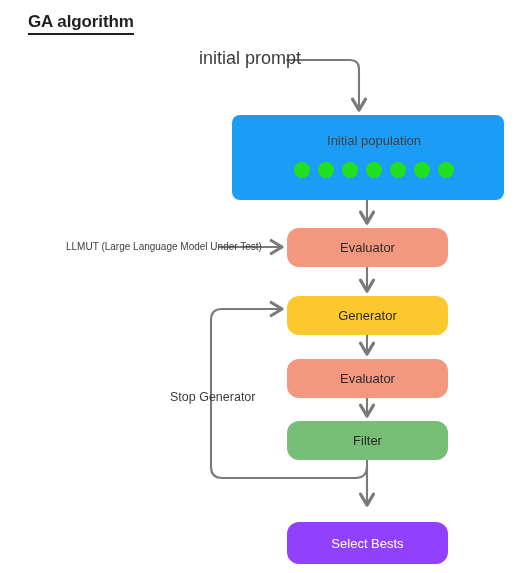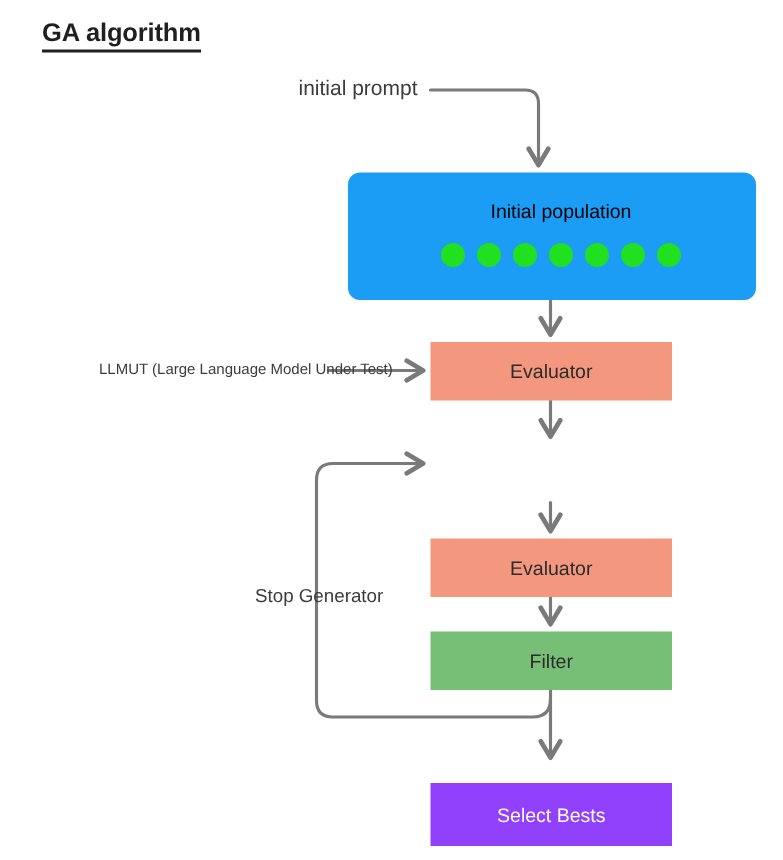--- a/index.html
+++ b/index.html
@@ -45,37 +45,37 @@
   .free-label {
     position: absolute;
     font-size: 11.5px;
     color: #3c3c3c;
     white-space: nowrap;
     line-height: 14px;
   }
   #label-initial-prompt {
     left: 199px;
     top: 51px;
-    font-size: 14px;
+    font-size: 18px;
   }
   #label-llmut {
     left: 18px;
     top: 240px;
     font-size: 10px;
     margin-left: 48px;
   }
   #label-stop-conditions {
     left: 170px;
     top: 390px;
     font-size: 12.5px;
   }
   
   .node {
     position: absolute;
-    border-radius: 0;
+    border-radius: 12px;
     display: flex;
     align-items: center;
     justify-content: center;
     box-sizing: border-box;
     font-size: 13px;
   }
   .node-label {
     pointer-events: none;
   }
   #node-initial-population {
@@ -140,37 +140,40 @@
       <path d="M367,466 Q367,478 355,478 L222,478 Q211,478 211,467 L211,320 Q211,309 222,309 L280,309" marker-end="url(#arrowhead)"></path>
     </g>
   </svg>
 
   <div class="free-label" id="label-initial-prompt">initial prompt</div>
 
   <div class="free-label" id="label-llmut">LLMUT (Large Language Model Under Test)</div>
 
   <div class="free-label" id="label-stop-conditions">Stop Generator</div>
 
-  <div class="node" id="node-initial-population" style="background: rgb(27, 157, 245); color: #000000; padding-left: 12px;">
+  <div class="node" id="node-initial-population" style="background: rgb(27, 157, 245); color: #404040; padding-left: 12px;">
     <span class="node-label">Initial population</span>
     <div id="population-dots">
         <div class="population-dot" style="background: rgb(32, 224, 32);"></div>
         <div class="population-dot" style="background: rgb(32, 224, 32);"></div>
         <div class="population-dot" style="background: rgb(32, 224, 32);"></div>
         <div class="population-dot" style="background: rgb(32, 224, 32);"></div>
         <div class="population-dot" style="background: rgb(32, 224, 32);"></div>
         <div class="population-dot" style="background: rgb(32, 224, 32);"></div>
         <div class="population-dot" style="background: rgb(32, 224, 32);"></div>
       </div>
   </div>
 
   <div class="node" id="node-evaluator-1" style="background: rgb(244, 151, 127); color: rgb(43, 43, 43);">
     <span class="node-label">Evaluator</span>
   </div>
 
+  <div class="node" id="node-generator" style="background: rgb(251, 201, 47); color: rgb(43, 43, 43);">
+    <span class="node-label">Generator</span>
+  </div>
 
   <div class="node" id="node-evaluator-2" style="background: rgb(244, 151, 127); color: rgb(43, 43, 43);">
     <span class="node-label">Evaluator</span>
   </div>
 
   <div class="node" id="node-filter" style="background: rgb(119, 190, 119); color: rgb(43, 43, 43);">
     <span class="node-label">Filter</span>
   </div>
 
   <div class="node" id="node-select-bests" style="background: rgb(145, 64, 252); color: rgb(255, 255, 255); margin-top: 12px;">

